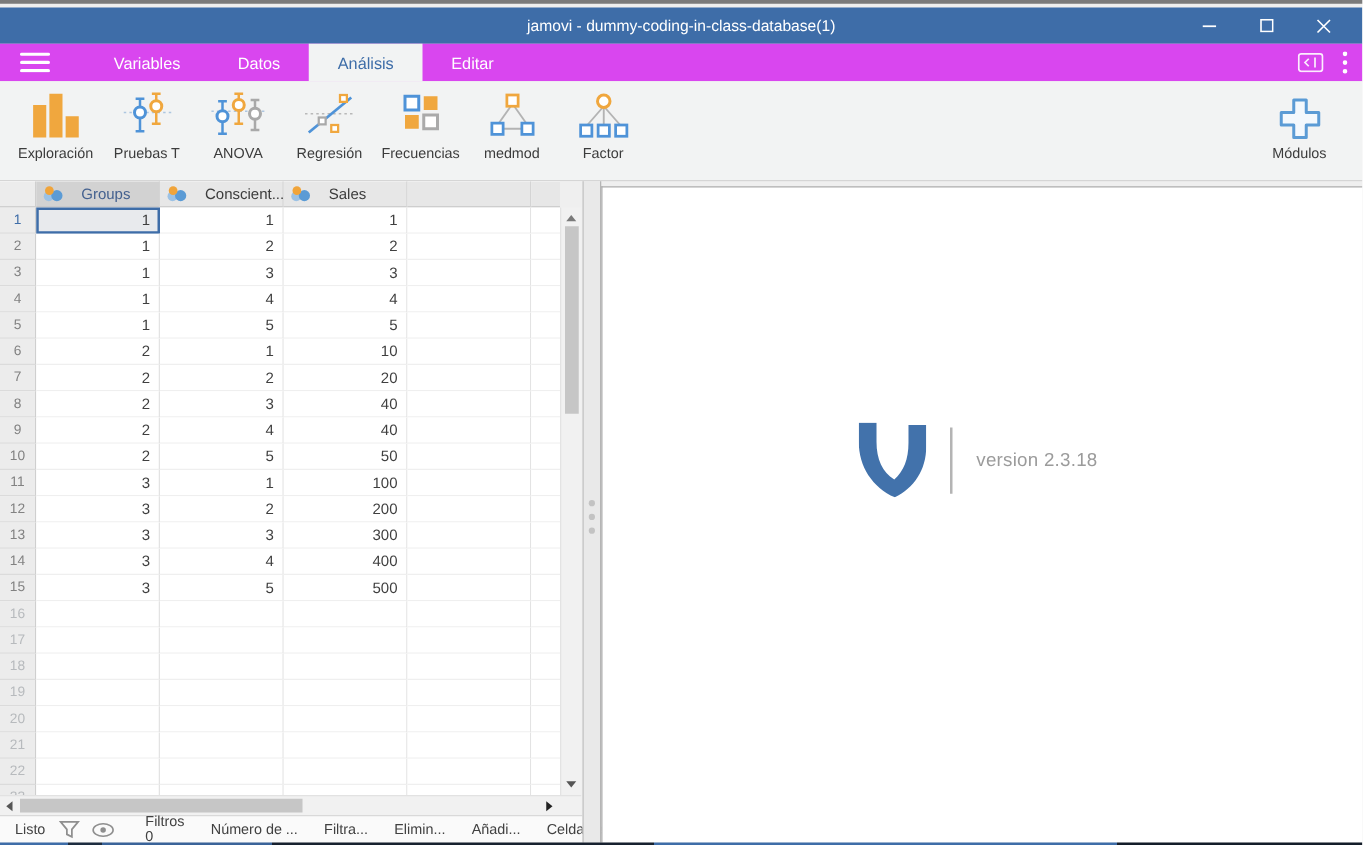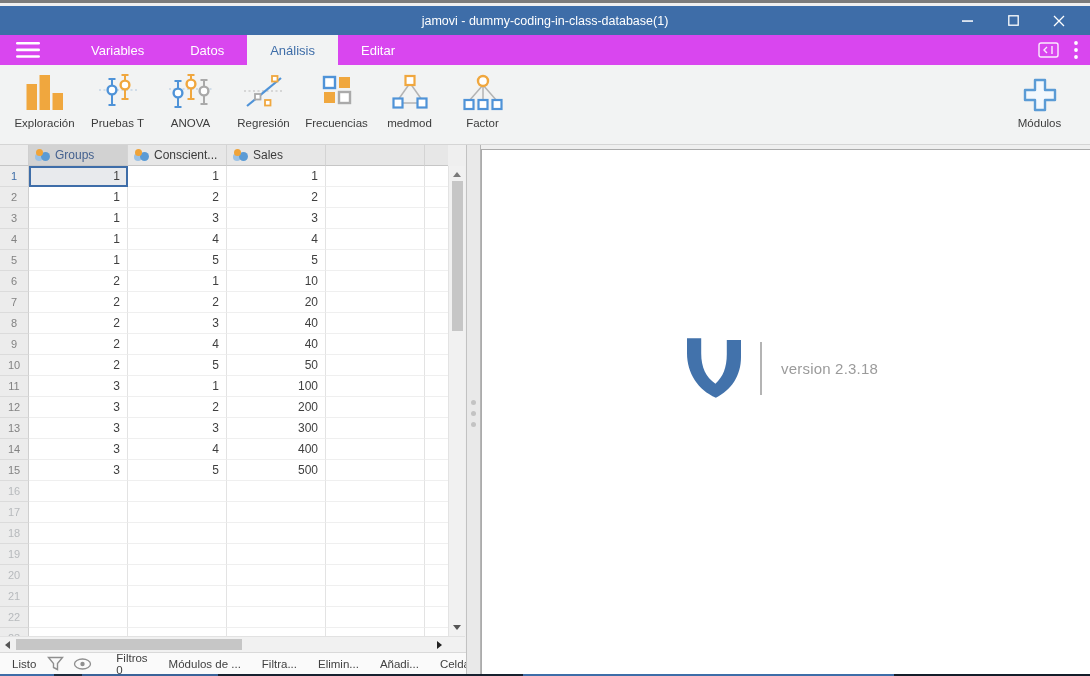--- a/index.html
+++ b/index.html
@@ -30,21 +30,21 @@
   .ribbon-right { position:absolute; right:14px; top:6px; }
 
   
   .main { position:absolute; left:0; top:142px; width:100%; height:529px; }
   .left-pane { position:absolute; left:0; top:0; width:466px; height:529px; background:#efefef; }
 
   
   .grid { position:absolute; left:0; top:0; width:448px; height:491px; overflow:hidden; background:#fff; }
   .grow { display:flex; width:524px; }
   .hcell { height:21px; background:#e7e7e7; border-bottom:1px solid #c6c6c6; border-right:1px solid #d4d4d4;
-           display:flex; align-items:center; gap:5px; padding-left:6px; font-size:12px; color:#3c3c3c; }
+           display:flex; align-items:center; gap:15px; padding-left:6px; font-size:12px; color:#3c3c3c; }
   .hcell.gutter { width:29px; background:#ececec; border-right:1px solid #cfcfcf; padding:0; }
   .hcell.col { width:99px; }
   .hcell.sel { background:#d2d2d2; color:#44618f; }
   .hcell.fill1 { width:99px; }
   .hcell.fill2 { flex:1; border-right:none; }
   .cell { width:99px; height:21px; background:#fff; border-right:1px solid #e3e3e3; border-bottom:1px solid #efefef;
           display:flex; align-items:center; justify-content:flex-end; padding-right:7px; font-size:12px; color:#3f3f3f; }
   .cell.sel { outline:2px solid #3e6da8; outline-offset:-2px; background:#e8eaed; }
   .cell.fill2 { flex:1; }
   .gut { width:29px; height:21px; background:#ececec; border-right:1px solid #cfcfcf; border-bottom:1px solid #dbdbdb;
@@ -513,21 +513,21 @@
               <path d="M1.5 1.5 H15.5 L10.5 7.5 V13.5 L6.5 11.5 V7.5 Z" fill="none" stroke="#8f8f8f" stroke-width="1.4"></path>
             </svg>
         </span>
         <span class="sicon eye">
           <svg width="19" height="12" viewBox="0 0 19 12">
               <ellipse cx="9.5" cy="6" rx="8" ry="5" fill="none" stroke="#8f8f8f" stroke-width="1.3"></ellipse>
               <circle cx="9.5" cy="6" r="2.2" fill="#8f8f8f"></circle>
             </svg>
         </span>
         <span class="filters">Filtros 0</span>
-        <span class="status-items" id="statusItems"><span>Módulos de ...</span><span>Filtra...</span><span>Elimin...</span><span>Añadi...</span><span>Celdas edit...</span></span>
+        <span class="status-items" id="statusItems"><span>Número de ...</span><span>Filtra...</span><span>Elimin...</span><span>Añadi...</span><span>Celdas edit...</span></span>
       </div>
     </div>
 
     <div class="splitter">
       <div class="dots"></div>
     </div>
 
     <div class="results">
       <div class="brand">
         <svg width="54" height="60" viewBox="0 0 57 63">

